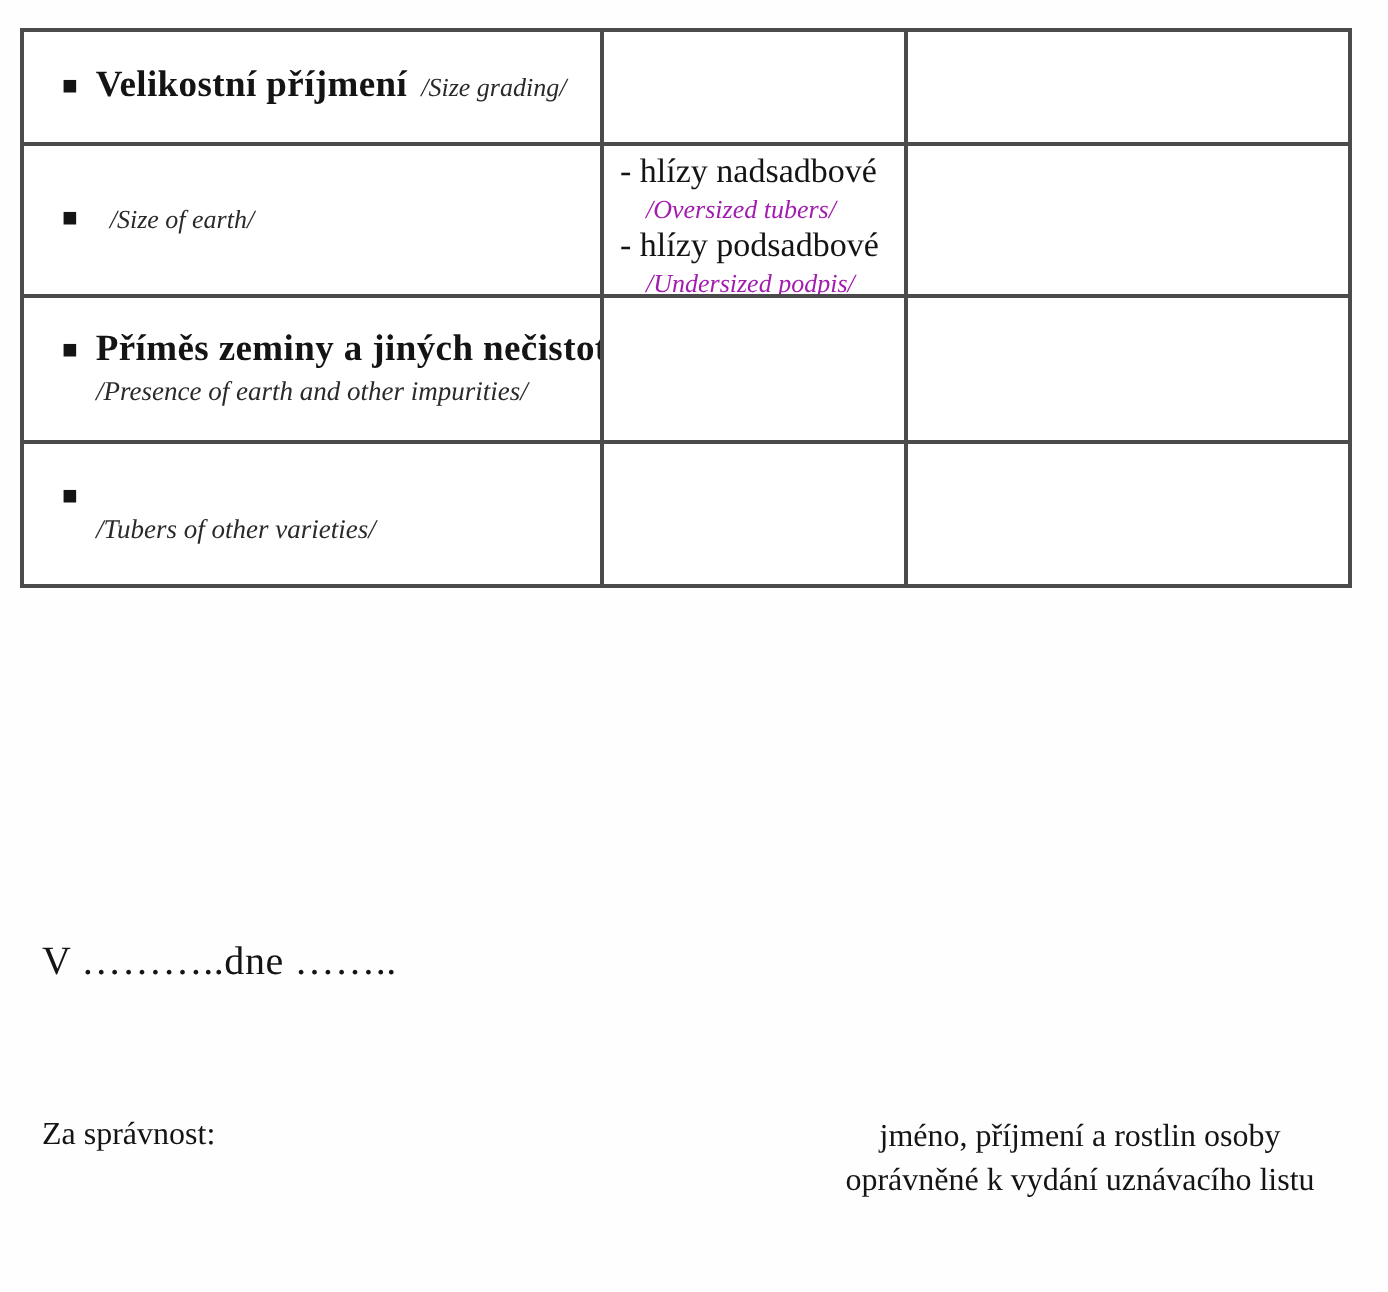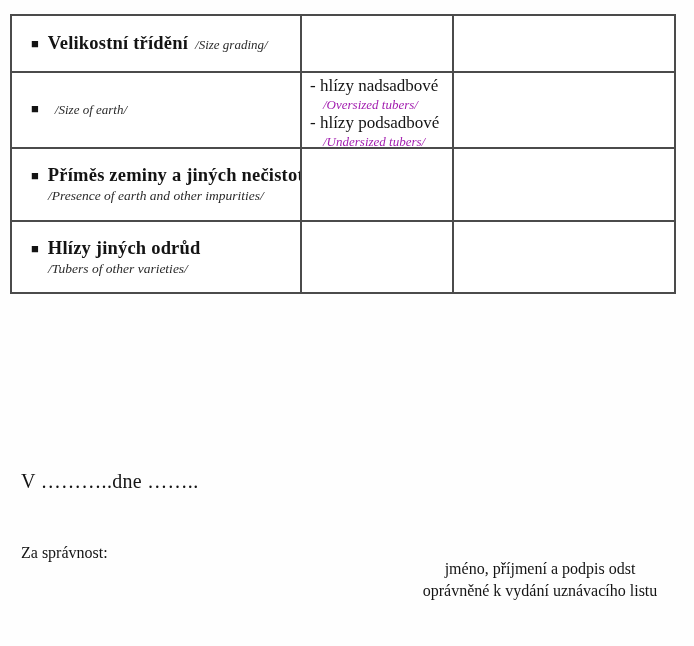--- a/index.html
+++ b/index.html
@@ -120,21 +120,21 @@
     top: 470px;
     font-size: 20px;
     white-space: nowrap;
     letter-spacing: 0.3px;
     font-family: Liberation Serif, serif;
   }
 
   .signature-left {
     position: absolute;
     left: 21px;
-    top: 544px;
+    top: 559px;
     font-size: 16px;
     white-space: nowrap;
   }
   .signature-right {
     position: absolute;
     left: 398px;
     top: 558px;
     width: 284px;
     text-align: center;
     font-size: 16px;
@@ -144,65 +144,64 @@
 </head>
 <body>
 
 <div class="page">
 
   <div class="cert-table">
 
     <div class="cell label-cell">
       <div class="label-line">
         <span class="sq-bullet">■</span>
-        <span class="cs-label">Velikostní třídění</span>
+        <span class="cs-label">Velikostní příjmení</span>
         <span class="en-label-inline">/Size grading/</span>
       </div>
     </div>
     <div class="cell"></div>
     <div class="cell last-col"></div>
 
     <div class="cell label-cell">
       <div class="label-line">
         <span class="sq-bullet">■</span>
         <span class="en-label-inline">/Size of earth/</span>
       </div>
     </div>
     <div class="cell tubers-cell">
       <div class="tuber-main">- hlízy nadsadbové</div>
       <div class="tuber-sub">/Oversized tubers/</div>
       <div class="tuber-main">- hlízy podsadbové</div>
-      <div class="tuber-sub">/Undersized tubers/</div>
+      <div class="tuber-sub">/Undersized podpis/</div>
     </div>
     <div class="cell last-col"></div>
 
     <div class="cell label-cell">
       <div class="label-line">
         <span class="sq-bullet">■</span>
         <span class="cs-label">Příměs zeminy a jiných nečistot</span>
       </div>
       <div class="en-label-below">/Presence of earth and other impurities/</div>
     </div>
     <div class="cell"></div>
     <div class="cell last-col"></div>
 
     <div class="cell last-row label-cell">
       <div class="label-line">
         <span class="sq-bullet">■</span>
-        <span class="cs-label">Hlízy jiných odrůd</span>
       </div>
       <div class="en-label-below">/Tubers of other varieties/</div>
     </div>
     <div class="cell last-row"></div>
     <div class="cell last-row last-col"></div>
 
   </div>
 
 
   <div class="place-date">V ………..dne ……..</div>
 
   <div class="signature-left">Za správnost:</div>
   <div class="signature-right">
-    <div>jméno, příjmení a podpis odst</div>
+    <div>jméno, příjmení a rostlin osoby</div>
     <div>oprávněné k vydání uznávacího listu</div>
   </div>
 
 </div>
 
 </body></html>

